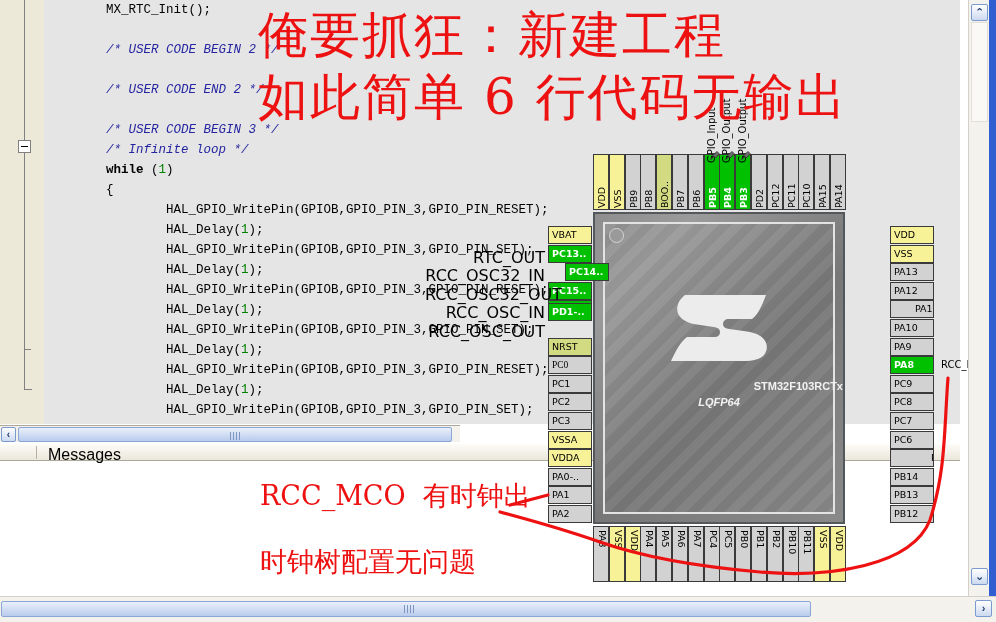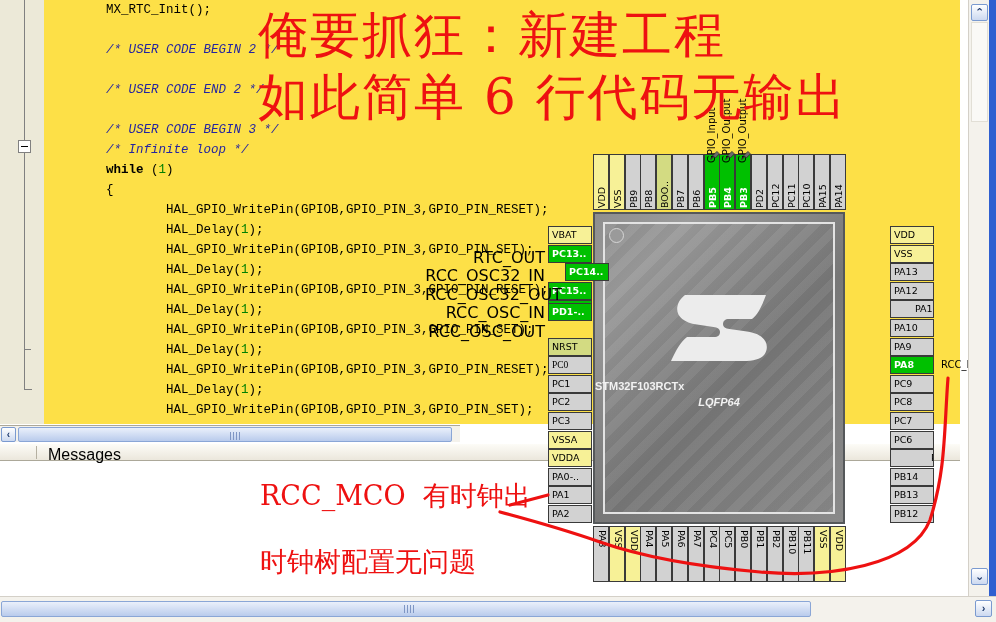--- a/index.html
+++ b/index.html
@@ -5,21 +5,21 @@
   html,body{margin:0;padding:0;}
   body{
     width:996px;height:622px;overflow:hidden;
     background:#ffffff;
     font-family:"Liberation Sans","DejaVu Sans",sans-serif;
     position:relative;
   }
   .root{position:absolute;left:0;top:0;width:996px;height:622px;overflow:hidden;background:#fff;}
 
   
-  .editor-pane{position:absolute;left:0;top:0;width:960px;height:424px;background:#fde047;overflow:hidden;}
+  .editor-pane{position:absolute;left:0;top:0;width:960px;height:424px;background:#e5e5e5;overflow:hidden;}
   .gutter{position:absolute;left:0;top:0;width:44px;height:424px;background:#ece9d8;border-right:0px;}
   .fold-line{position:absolute;left:24px;top:0;width:1px;height:390px;background:#808080;}
   .fold-box{position:absolute;left:18px;top:140px;width:13px;height:13px;border:1px solid #808080;background:#ffffff;box-sizing:border-box;}
   .fold-box:before{content:"";position:absolute;left:2px;top:5px;width:7px;height:1px;background:#000;}
   .fold-tick{position:absolute;left:24px;width:7px;height:1px;background:#808080;}
   .fold-end{position:absolute;left:24px;top:389px;width:8px;height:1px;background:#808080;}
 
   .code{position:absolute;left:46px;top:0px;width:914px;
     font-family:"Liberation Mono","DejaVu Sans Mono",monospace;
     font-size:12.5px;line-height:20px;white-space:pre;color:#000;}
@@ -77,21 +77,21 @@
 
   
   .chip-wrap{position:absolute;left:545px;top:140px;width:420px;height:440px;}
   .chip-body{position:absolute;left:48px;top:72px;width:252px;height:312px;
     background:linear-gradient(135deg,#8e8e8e 0%,#9b9b9b 18%,#777777 55%,#8a8a8a 100%);
     border:2px solid #55585a;box-sizing:border-box;}
   .chip-inner{position:absolute;left:8px;top:8px;right:8px;bottom:8px;border:2px solid #e3e3e3;box-sizing:border-box;
     background:repeating-linear-gradient(135deg,rgba(255,255,255,.045) 0 9px,rgba(0,0,0,.035) 9px 18px);}
   .chip-dot{position:absolute;left:14px;top:14px;width:13px;height:13px;border-radius:50%;background:#9a9a9a;border:1px solid #d6d6d6;}
   .st-logo{position:absolute;left:50%;top:74px;transform:translateX(-50%);width:120px;height:74px;}
-  .chip-name{position:absolute;left:0;right:0;top:166px;text-align:left;color:#f2f2f2;font-size:11px;font-weight:bold;}
+  .chip-name{position:absolute;left:0;right:0;top:166px;text-align:right;color:#f2f2f2;font-size:11px;font-weight:bold;}
   .chip-pkg{position:absolute;left:0;right:0;top:182px;text-align:center;color:#f2f2f2;font-size:11px;font-style:italic;font-weight:bold;}
 
   .pin{position:absolute;box-sizing:border-box;border:1px solid #3a3a3a;background:#d2d2d2;
     font-size:9.5px;color:#000;font-family:"DejaVu Sans","Liberation Sans",sans-serif;overflow:hidden;}
   .pin.v{width:16px;height:56px;}
   .pin.v span{display:block;transform:rotate(-90deg);transform-origin:center;white-space:nowrap;
     width:56px;height:16px;line-height:16px;text-align:left;padding-left:3px;box-sizing:border-box;
     position:absolute;left:-20px;top:20px;}
   .pin.vb span{transform:rotate(90deg);text-align:left;}
   .pin.h{width:44px;height:18px;line-height:16px;padding-left:3px;}

